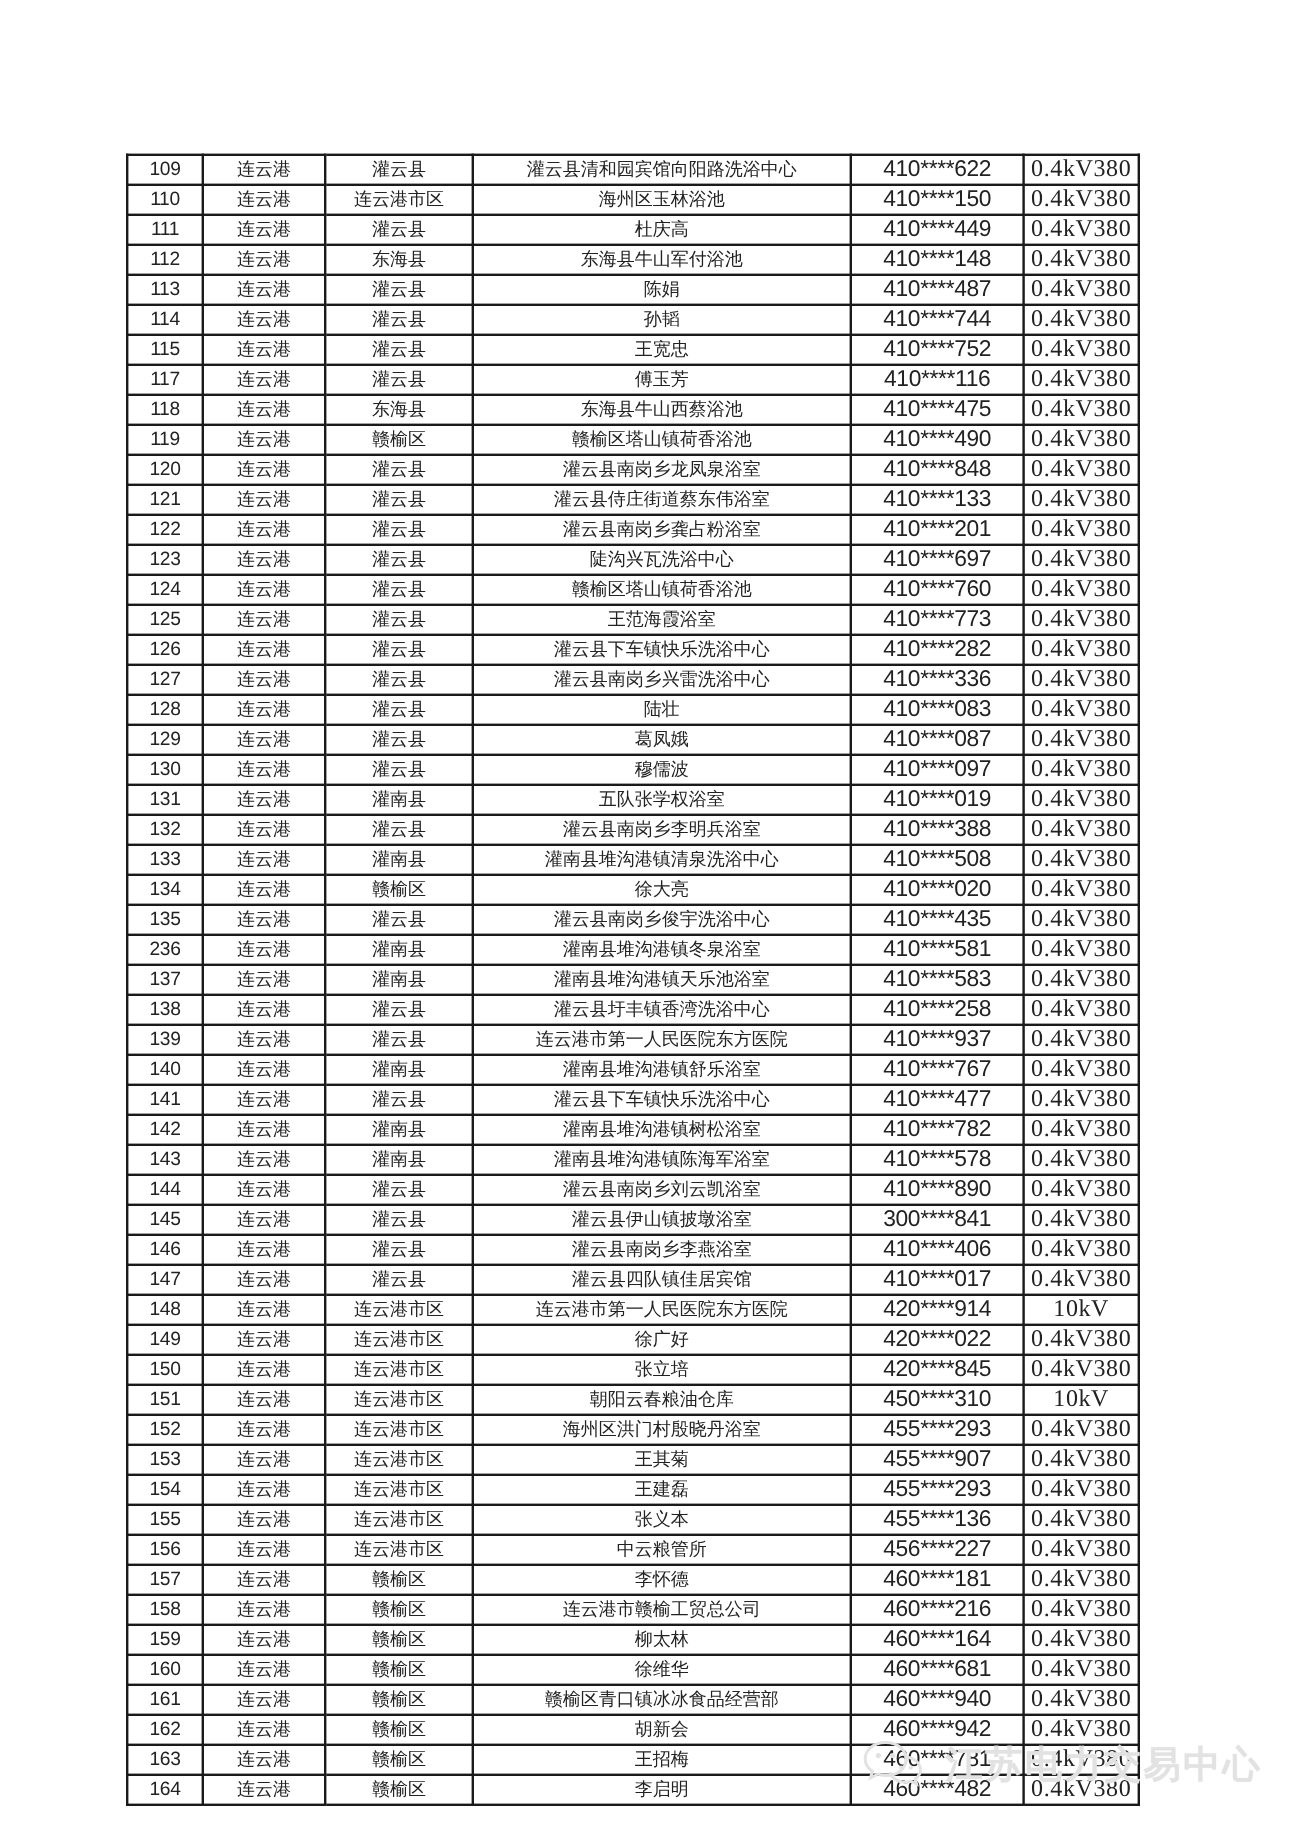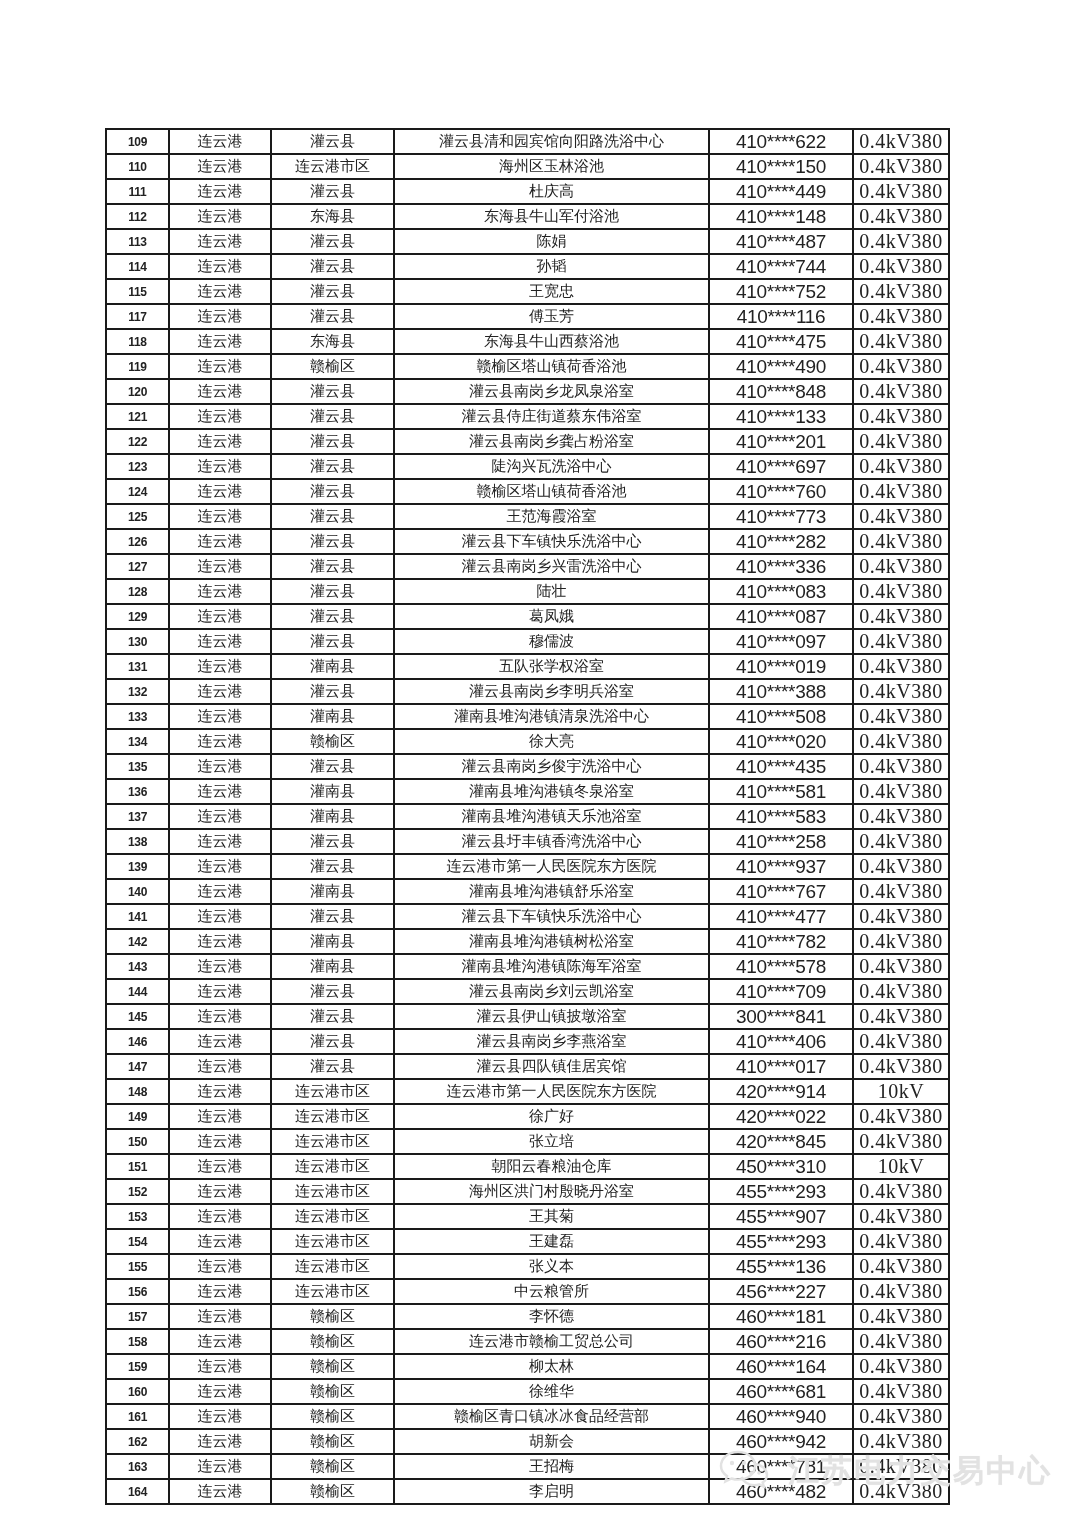--- a/index.html
+++ b/index.html
@@ -27,24 +27,23 @@
     white-space:nowrap;
     overflow:hidden;
   }
   td.cn{
     font-family:"DejaVu Serif", serif;
     font-size:15px;
     color:#2a2a2a;
   }
   td.num{
     font-family:"Liberation Sans", sans-serif;
-    font-size:12px;
+    font-size:16px;
     letter-spacing:-0.3px;
     color:#1f1f1f;
-    font-weight:bold;
   }
   td.acct{
     font-family:"Liberation Sans", sans-serif;
     font-size:19px;
     letter-spacing:-0.3px;
     color:#1f1f1f;
   }
   td.volt{
     font-family:"Liberation Serif", serif;
     font-size:20px;
@@ -288,21 +287,21 @@
         </tr>
         <tr>
           <td class="num">135</td>
           <td class="cn">连云港</td>
           <td class="cn">灌云县</td>
           <td class="cn">灌云县南岗乡俊宇洗浴中心</td>
           <td class="acct">410****435</td>
           <td class="volt">0.4kV380</td>
         </tr>
         <tr>
-          <td class="num">136</td>
+          <td class="num">236</td>
           <td class="cn">连云港</td>
           <td class="cn">灌南县</td>
           <td class="cn">灌南县堆沟港镇冬泉浴室</td>
           <td class="acct">410****581</td>
           <td class="volt">0.4kV380</td>
         </tr>
         <tr>
           <td class="num">137</td>
           <td class="cn">连云港</td>
           <td class="cn">灌南县</td>
@@ -356,21 +355,21 @@
           <td class="cn">灌南县</td>
           <td class="cn">灌南县堆沟港镇陈海军浴室</td>
           <td class="acct">410****578</td>
           <td class="volt">0.4kV380</td>
         </tr>
         <tr>
           <td class="num">144</td>
           <td class="cn">连云港</td>
           <td class="cn">灌云县</td>
           <td class="cn">灌云县南岗乡刘云凯浴室</td>
-          <td class="acct">410****709</td>
+          <td class="acct">410****890</td>
           <td class="volt">0.4kV380</td>
         </tr>
         <tr>
           <td class="num">145</td>
           <td class="cn">连云港</td>
           <td class="cn">灌云县</td>
           <td class="cn">灌云县伊山镇披墩浴室</td>
           <td class="acct">300****841</td>
           <td class="volt">0.4kV380</td>
         </tr>

